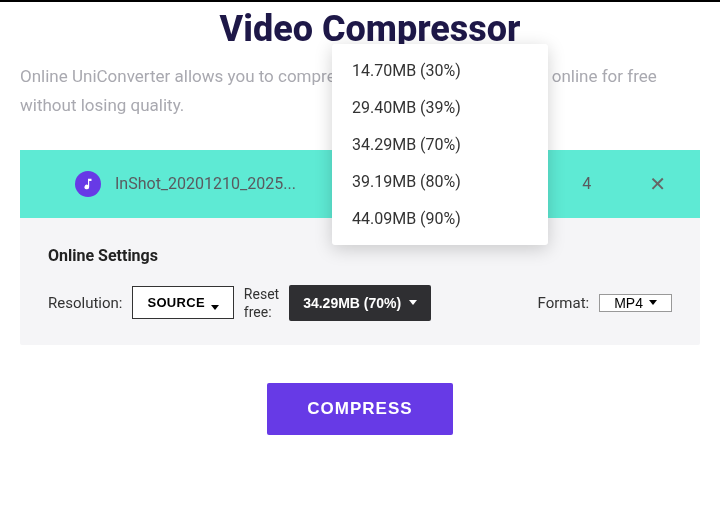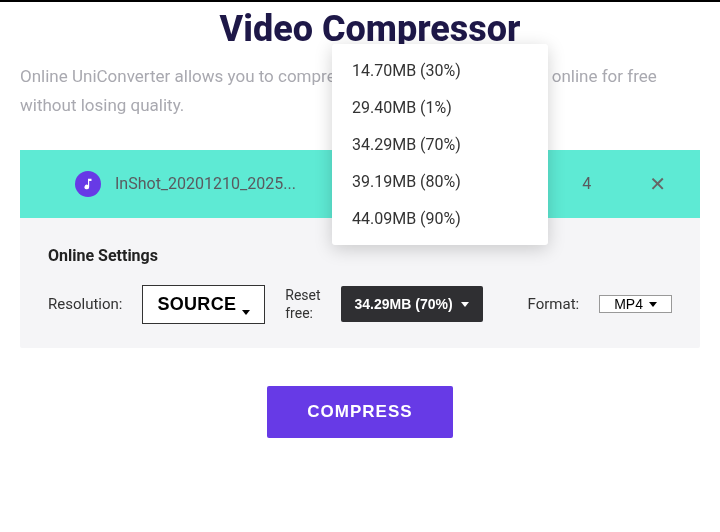--- a/index.html
+++ b/index.html
@@ -69,30 +69,30 @@
   .output-heading {
     font-weight: 700;
     color: #222;
     font-size: 16px;
     padding: 28px 0 20px 28px;
   }
   .controls-row {
     display: flex;
     align-items: center;
     padding: 0 28px 24px 28px;
-    gap: 20px;
+    gap: 10px;
     font-size: 15px;
     color: #333;
   }
   .label { color: #333; }
   .source-btn {
     border: 1.5px solid #333;
     background: #fff;
     padding: 8px 14px;
-    font-size: 18px;
+    font-size: 13px;
     font-weight: 600;
     display: inline-flex;
     align-items: flex-end;
     gap: 6px;
     cursor: pointer;
     letter-spacing: 0.3px;
   }
   .reset-size {
     display: flex;
     flex-direction: column;
@@ -211,17 +211,17 @@
     </button>
   </div>
 </div>
 
 <div class="compress-panel">
   <button class="compress-btn">COMPRESS</button>
 </div>
 
 <div class="dropdown" id="size-dropdown">
     <div class="dropdown-item">14.70MB (30%)</div>
-    <div class="dropdown-item">29.40MB (1%)</div>
+    <div class="dropdown-item">29.40MB (39%)</div>
     <div class="dropdown-item">34.29MB (70%)</div>
     <div class="dropdown-item">39.19MB (80%)</div>
     <div class="dropdown-item">44.09MB (90%)</div>
   </div>
 
 </body></html>

